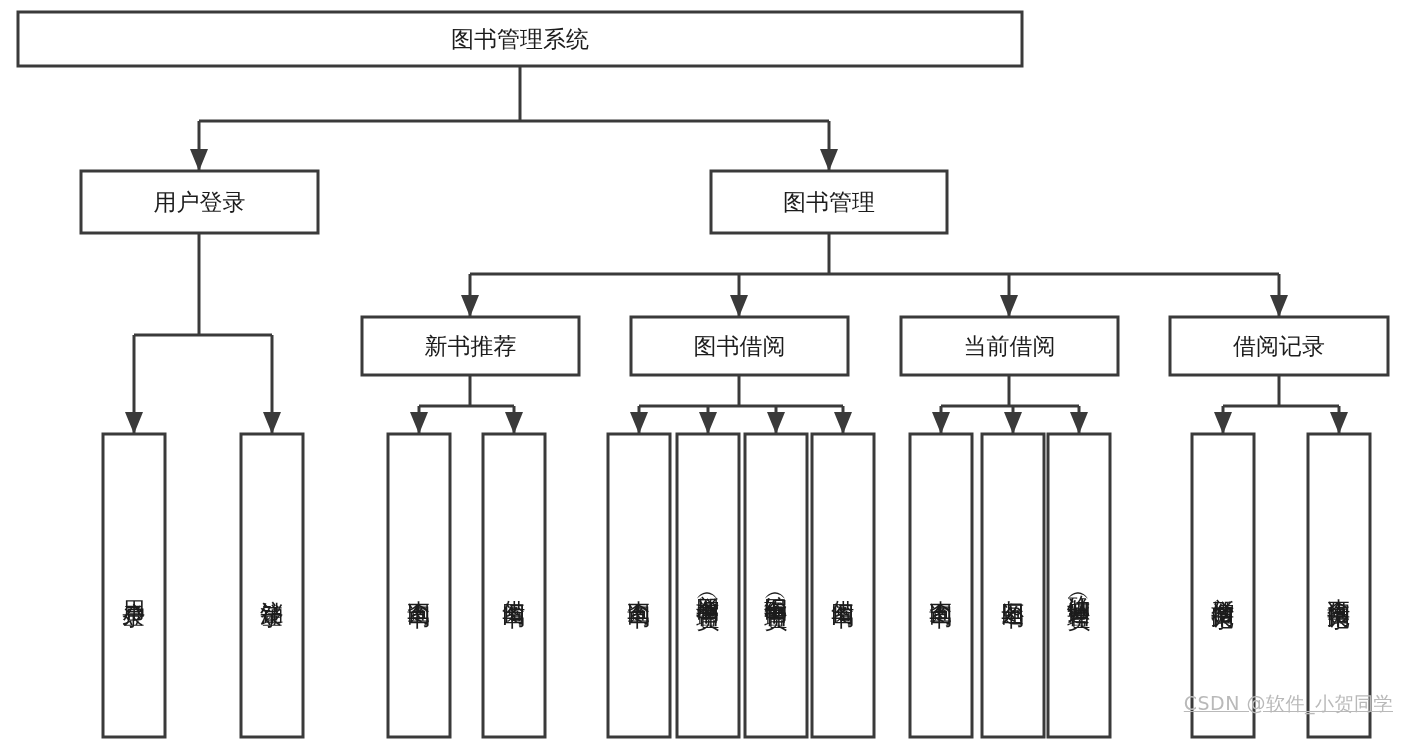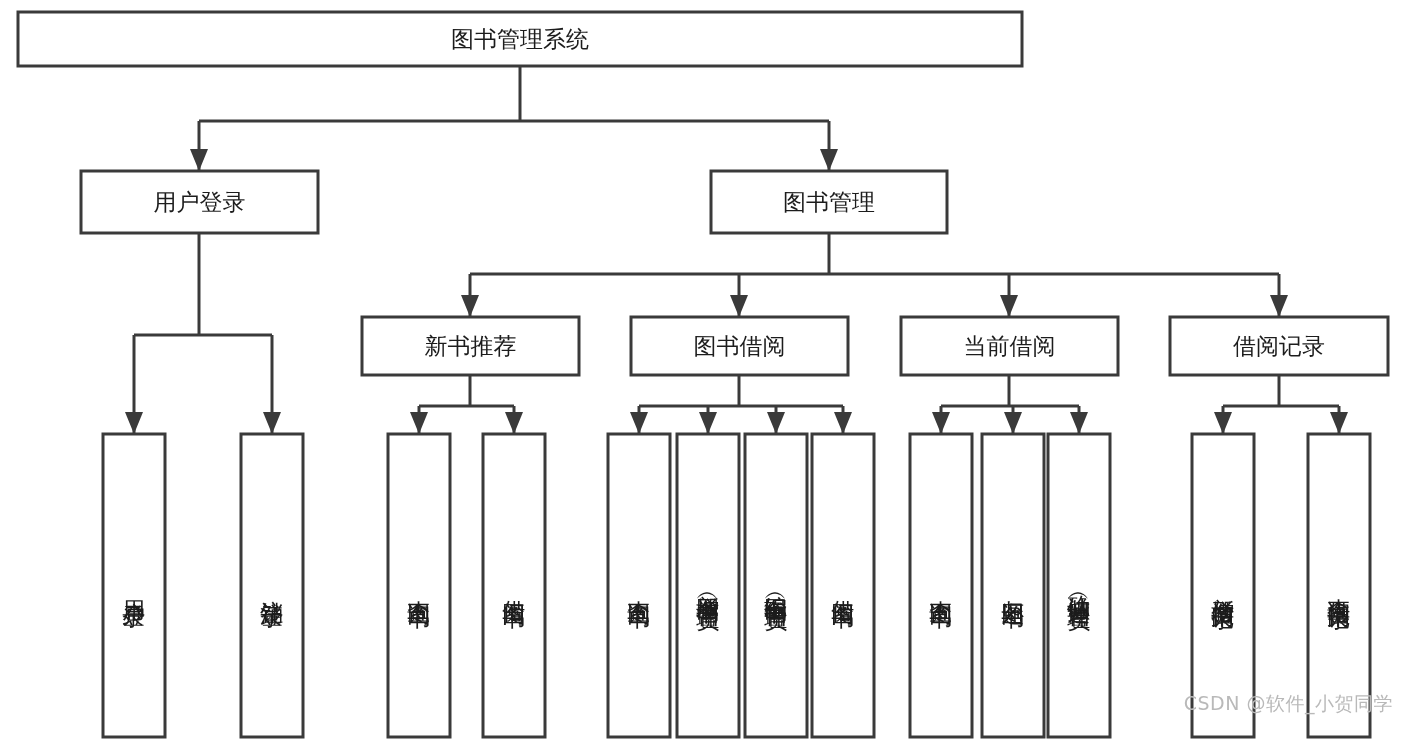--- a/index.html
+++ b/index.html
@@ -67,20 +67,21 @@
   }
   .watermark {
     position: absolute;
     right: 12px;
     bottom: 6px;
     font-family: "DejaVu Sans", "Liberation Sans", sans-serif;
     font-size: 19px;
     color: #b9b9b9;
     white-space: nowrap;
     letter-spacing: 0.5px;
+    text-decoration: underline;
   }
 </style>
 </head>
 <body>
 
 <div id="diagram-root">
   <svg class="flow" viewBox="0 0 1405 747">
     <g id="edges-layer">
         <line x1="520" y1="66" x2="520" y2="121" class="connector"></line>
         <line x1="199" y1="121" x2="829" y2="121" class="connector"></line>

